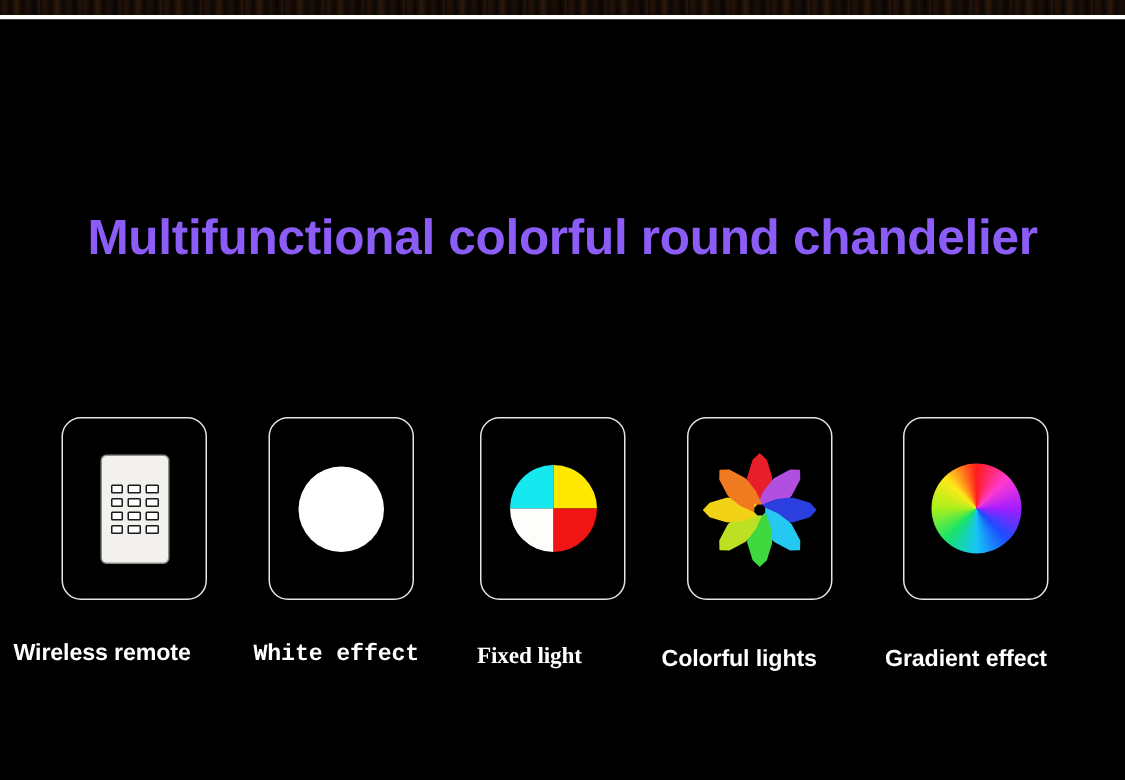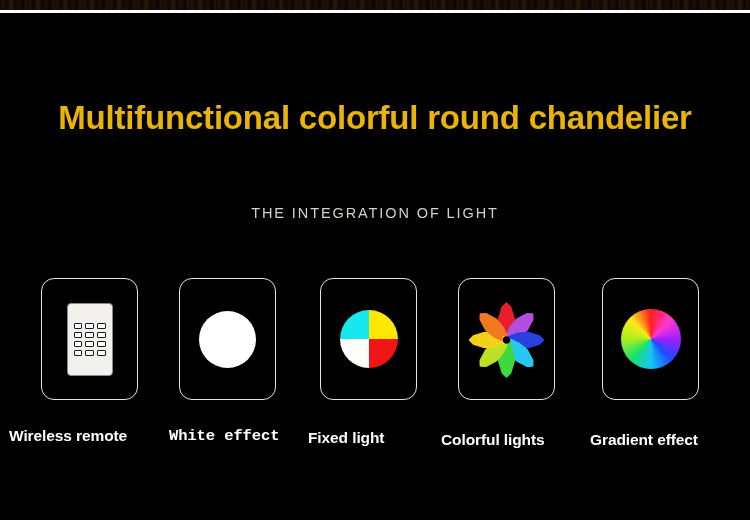--- a/index.html
+++ b/index.html
@@ -202,36 +202,35 @@
   .label {
     position: absolute;
     color: #ffffff;
     font-size: 15.5px;
     font-weight: bold;
     white-space: nowrap;
     letter-spacing: -0.1px;
   }
   .label.l0 { left: 9px;   top: 7px;  }
   .label.l1 { left: 169px; top: 7px; font-family: Liberation Mono, monospace;  }
-  .label.l2 { left: 308px; top: 9px;  }
+  .label.l2 { left: 318px; top: 9px; font-family: Liberation Serif, serif;  }
   .label.l3 { left: 441px; top: 11px; }
   .label.l4 { left: 590px; top: 11px; }
 </style>
 </head>
 <body>
 
 <div id="banner" style="background: rgb(0, 0, 0);">
 
   <div class="top-strip"></div>
   <div class="top-hairline" style="background: rgb(255, 255, 255);"></div>
   <div class="below-hairline"></div>
 
-  <div class="headline" style="color: #eab308;">Multifunctional colorful round chandelier</div>
-
-  <div class="subtitle" style="color: rgb(214, 207, 198);">THE INTEGRATION OF LIGHT</div>
+  <div class="headline" style="color: #8b5cf6; margin-top: 40px;">Multifunctional colorful round chandelier</div>
+
 
   <div class="cards">
 
     <div class="card c0" style="border-color: rgb(232, 227, 220);">
       <div class="remote" style="background: rgb(243, 241, 238);">
         <div class="remote-row">
           <div class="remote-key" style="background: rgb(255, 255, 255); border-color: rgb(26, 26, 26);"></div>
           <div class="remote-key" style="background: rgb(255, 255, 255); border-color: rgb(26, 26, 26);"></div>
           <div class="remote-key" style="background: rgb(255, 255, 255); border-color: rgb(26, 26, 26);"></div>
         </div>

